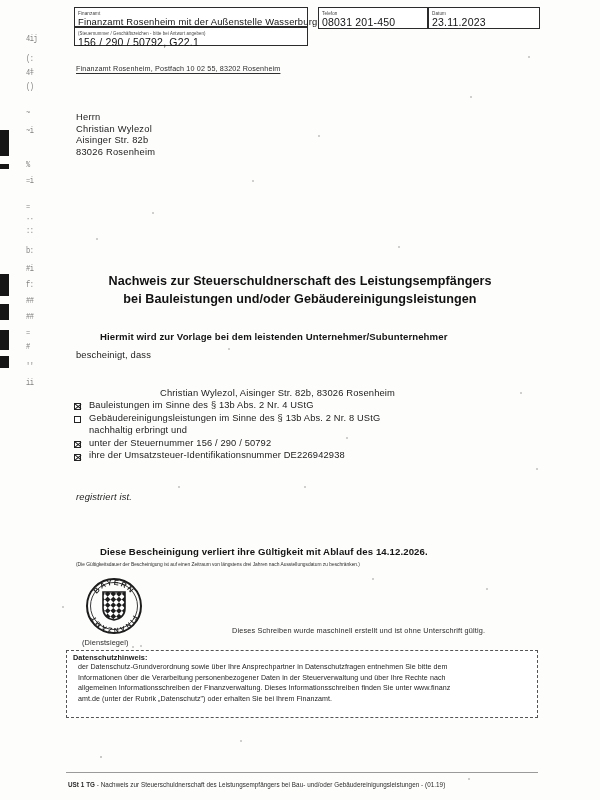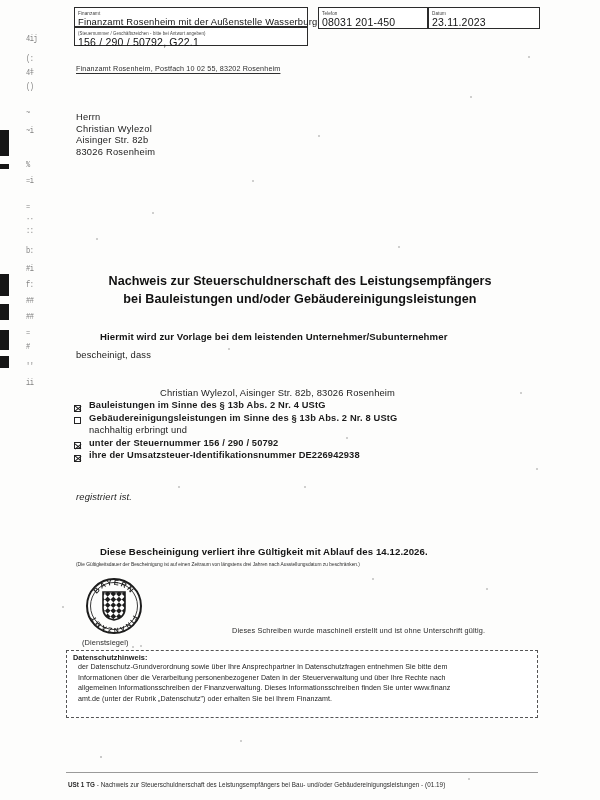--- a/index.html
+++ b/index.html
@@ -143,24 +143,23 @@
     line-height: 7px;
     transform: scaleY(1.15);
     transform-origin: left top;
     white-space: nowrap;
   }
 
   
   .cb-list { position: absolute; left: 74px; top: 399px; width: 460px; }
   .cb-row {
     display: flex;
-    align-items: flex-end;
+    align-items: center;
     line-height: 12.6px;
     margin-bottom: 0px;
-    font-weight: bold;
   }
   .cb {
     width: 7px; height: 7px;
     border: 1px solid #232323;
     box-sizing: border-box;
     flex: 0 0 auto;
     margin-top: 2.8px;
     margin-right: 8px;
     position: relative;
     background: #fff;

